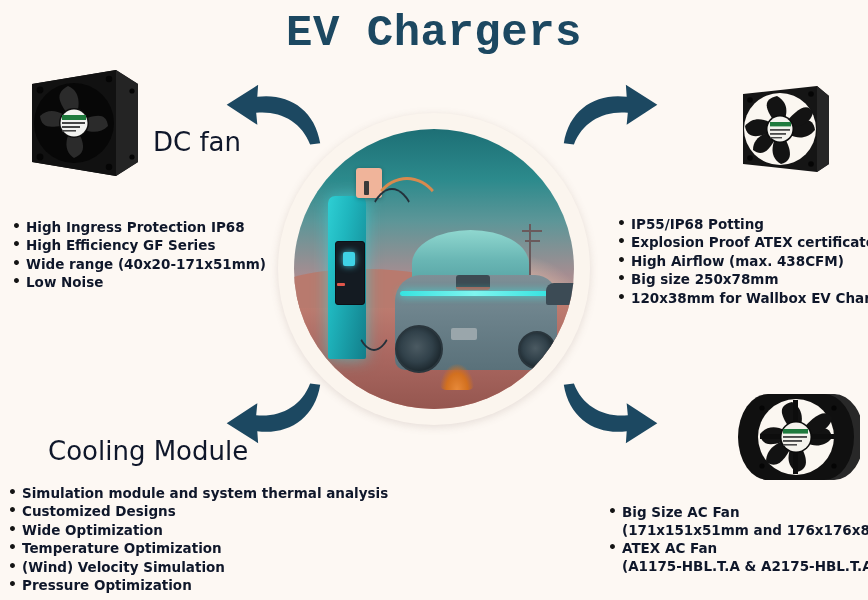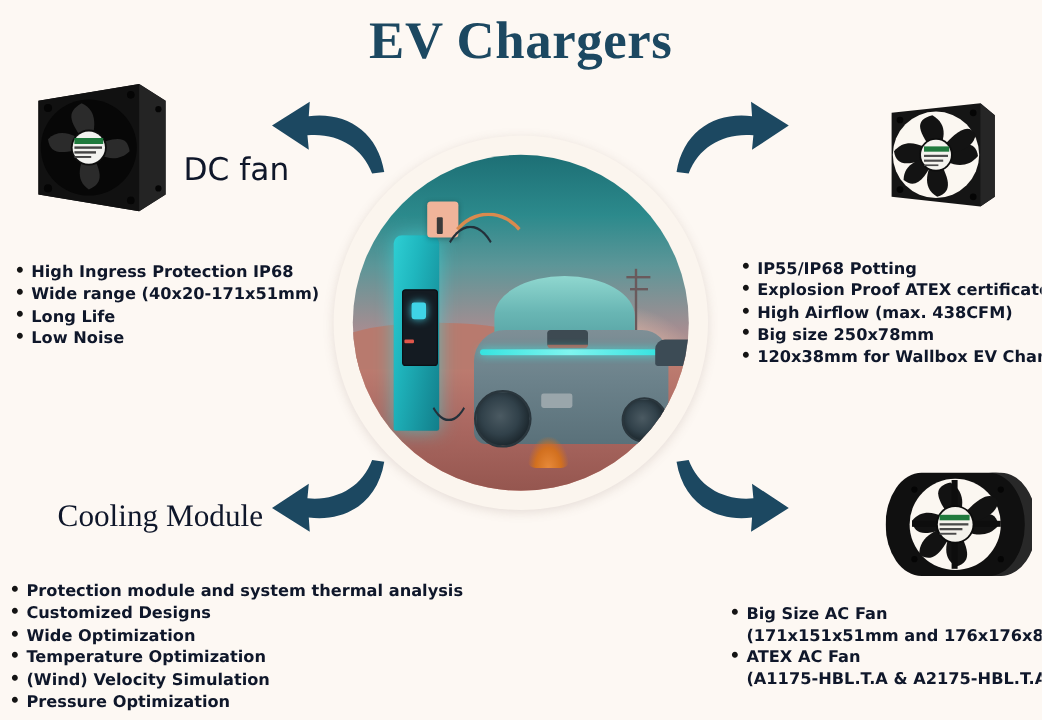--- a/index.html
+++ b/index.html
@@ -13,35 +13,35 @@
   .stage{position:absolute;inset:0;}
 
   
   #page-title{
     position:absolute;left:0;top:8px;width:868px;
     text-align:center;
     font-size:44px;
     font-weight:600;
     letter-spacing:.5px;
     color:#1c4861;
-    font-family:Liberation Serif, serif;
+    font-family:Liberation Mono, monospace;
   }
 
   
   .heading{
     position:absolute;
     font-size:26px;
     font-weight:400;
     color:#0f172a;
     font-family:"DejaVu Sans", sans-serif;
     white-space:nowrap;
   }
   #heading-dc{left:153px;top:127px;}
   #heading-ec{left:643px;top:127px;}
-  #heading-cooling{left:48px;top:415px;font-family:Liberation Serif, serif;}
+  #heading-cooling{left:48px;top:436px;}
   #heading-ac{left:641px;top:434px;}
 
   
   .bullets{
     position:absolute;
     list-style:none;
     margin:0;padding:0;
     color:#0f172a;
     font-size:13.5px;
     font-weight:600;
@@ -357,35 +357,35 @@
           <circle cx="96" cy="78" r="2.6"></circle>
       </g>
     </g>
   </svg>
 
   <div class="heading" id="heading-dc">DC fan</div>
   <div class="heading" id="heading-cooling">Cooling Module</div>
 
   <ul class="bullets" id="list-dc">
     <li>High Ingress Protection IP68</li>
+    <li>High Efficiency GF Series</li>
     <li>Wide range (40x20-171x51mm)</li>
-    <li>Long Life</li>
     <li>Low Noise</li>
   </ul>
 
   <ul class="bullets" id="list-ec">
     <li>IP55/IP68 Potting</li>
     <li>Explosion Proof ATEX certificate</li>
     <li>High Airflow (max. 438CFM)</li>
     <li>Big size 250x78mm</li>
     <li>120x38mm for Wallbox EV Chargers</li>
   </ul>
 
   <ul class="bullets" id="list-cooling">
-    <li>Protection module and system thermal analysis</li>
+    <li>Simulation module and system thermal analysis</li>
     <li>Customized Designs</li>
     <li>Wide Optimization</li>
     <li>Temperature Optimization</li>
     <li>(Wind) Velocity Simulation</li>
     <li>Pressure Optimization</li>
   </ul>
 
   <ul class="bullets" id="list-ac">
     <li>Big Size AC Fan</li>
     <li class="sub">(171x151x51mm and 176x176x89mm)</li>

